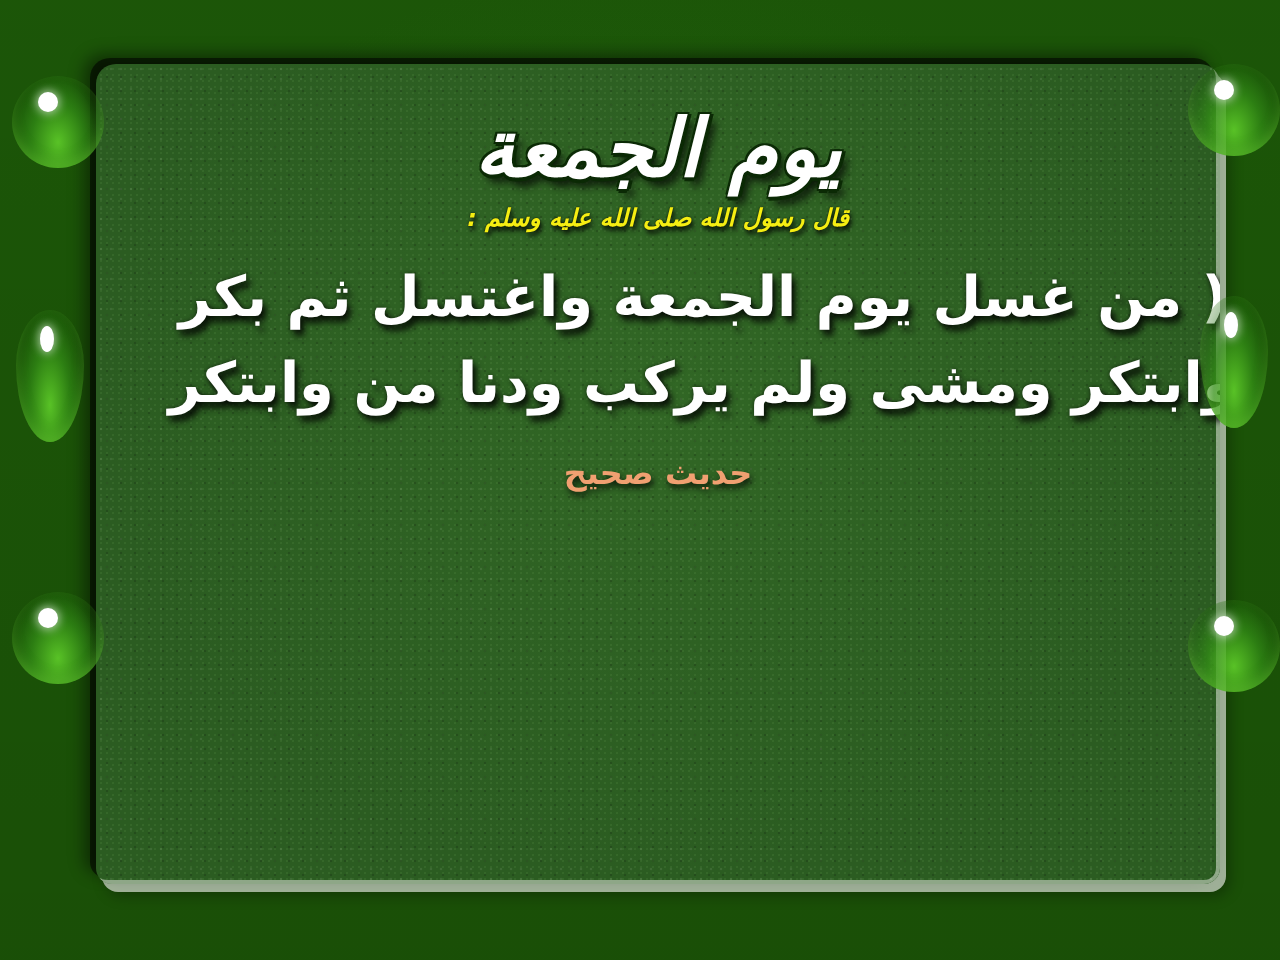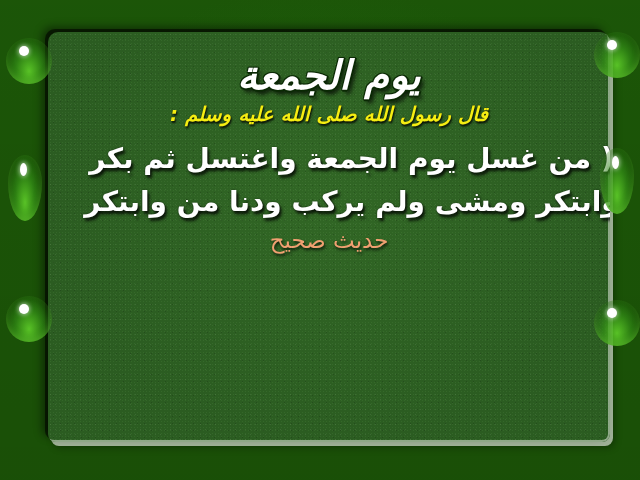--- a/index.html
+++ b/index.html
@@ -119,21 +119,21 @@
       -1px  1px 0 #0b2a05, 1px  1px 0 #0b2a05,
        0    2px 0 #0b2a05, 2px 0 0 #0b2a05,
        3px  4px 4px rgba(0,0,0,0.75);
     position: relative;
     z-index: 2;
   }
 
   #subtitle {
     margin-top: 6px;
     font-family: "DejaVu Sans", "Liberation Sans", sans-serif;
-    font-size: 20px;
+    font-size: 12px;
     font-weight: 700;
     font-style: italic;
     color: #f5ee12;
     direction: rtl;
     white-space: nowrap;
     text-shadow: 1px 2px 2px rgba(0,0,0,0.80), 0 0 1px rgba(0,0,0,0.9);
     position: relative;
     z-index: 2;
   }
 
@@ -150,24 +150,24 @@
     font-family: "DejaVu Sans", "Liberation Sans", sans-serif;
     font-size: 28px;
     font-weight: 700;
     line-height: 1.52;
     color: #ffffff;
     white-space: nowrap;
     text-shadow: 2px 3px 3px rgba(0,0,0,0.78), 0 0 2px rgba(0,0,0,0.55);
   }
 
   #source {
-    margin-top: 4px;
-    font-family: "DejaVu Sans", "Liberation Sans", sans-serif;
-    font-size: 23px;
-    font-weight: 400;
+    margin-top: 14px;
+    font-family: "DejaVu Sans", "Liberation Sans", sans-serif;
+    font-size: 16px;
+    font-weight: 700;
     color: #f0a071;
     direction: rtl;
     white-space: nowrap;
     text-shadow: 1px 2px 3px rgba(0,0,0,0.75);
     position: relative;
     z-index: 2;
   }
 </style>
 </head>
 <body>

